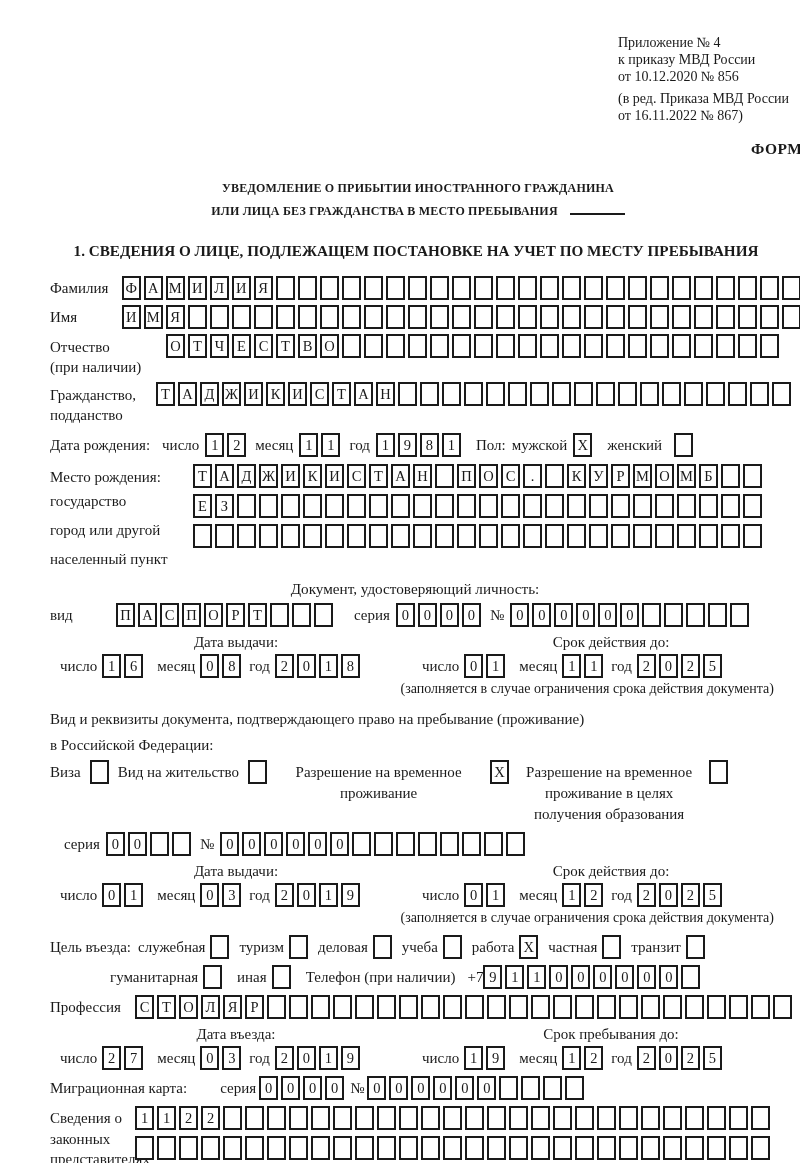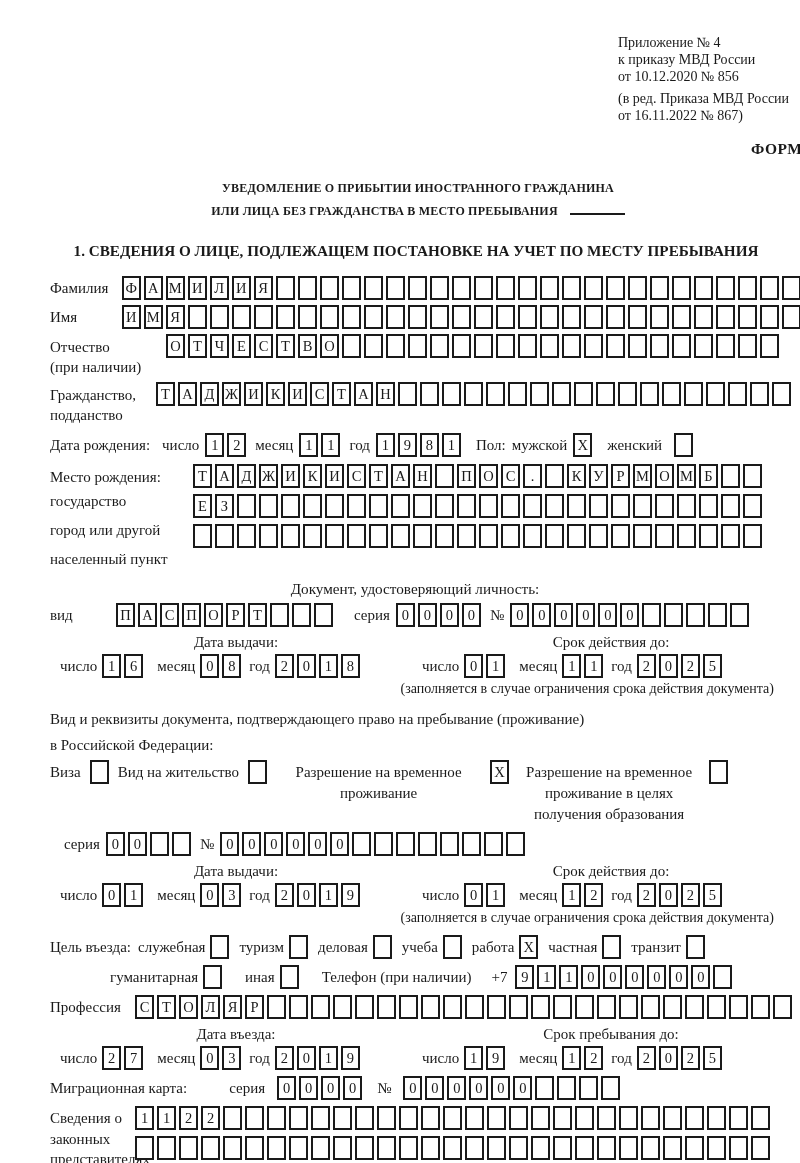--- a/index.html
+++ b/index.html
@@ -42,22 +42,22 @@
   .note-r{text-align:right;padding-right:26px;font-size:14px;margin-top:3px}
 
   .intro{margin-top:9px;line-height:26px}
   .viza-row{display:flex;align-items:flex-start;gap:6px;margin-top:2px}
   .opt{display:flex;align-items:flex-start;gap:9px}
   .opt-lbl{text-align:center;line-height:21px;padding-top:2px}
   .w205{width:205px}.w182{width:182px}
 
   .pair{display:flex;align-items:flex-start;gap:5px}
   .purpose-row{display:flex;align-items:flex-start;gap:7px;margin-top:9px}
-  .phone-row{display:flex;align-items:flex-start;gap:8px;margin-top:6px;padding-left:60px}
-  .mig-row{display:flex;align-items:flex-start;gap:12px;margin-top:6px}
+  .phone-row{display:flex;align-items:flex-start;margin-top:6px;padding-left:60px}
+  .mig-row{display:flex;align-items:flex-start;gap:3px;margin-top:6px}
   .reps{display:flex;margin-top:6px}
   .reps-lbl{width:85px;font-size:15px;line-height:20.5px;padding-top:2px}
   .reps-right{flex:1}
   .reps-right .boxes{margin-bottom:6px}
   .ml12{margin-left:12px}.ml6{margin-left:6px}
 </style>
 </head>
 <body>
 
 <div class="page">

